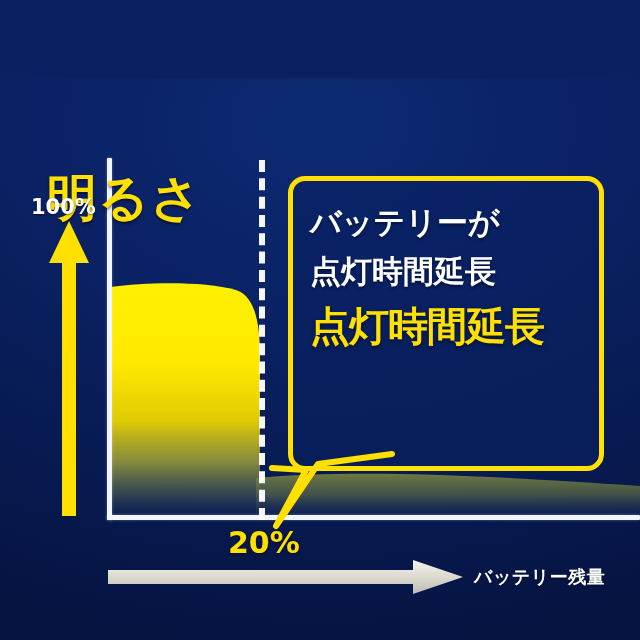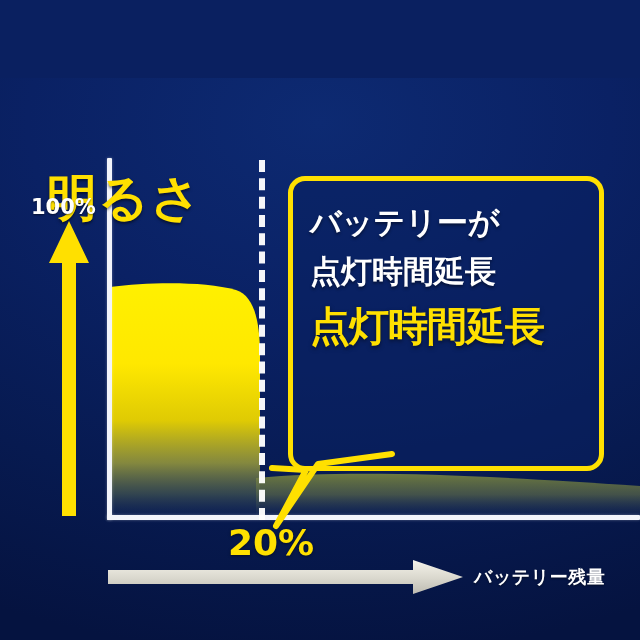--- a/index.html
+++ b/index.html
@@ -74,21 +74,21 @@
     text-shadow:0 1px 2px rgba(0,0,0,.5);
   }
 
   
   #uparrow{position:absolute;left:47px;top:141px;width:44px;height:297px;}
 
   
   #x20{
     position:absolute;left:228px;top:448px;
     color:#ffe000;
-    font-size:36px;line-height:34px;font-weight:700;
+    font-size:30px;line-height:34px;font-weight:700;
     text-shadow:0 1px 3px rgba(0,0,0,.5);
   }
 
   
   #grayarrow{position:absolute;left:108px;top:481px;width:355px;height:36px;}
 
   
   #xlabel{
     position:absolute;left:474px;top:486px;
     color:#ffffff;

